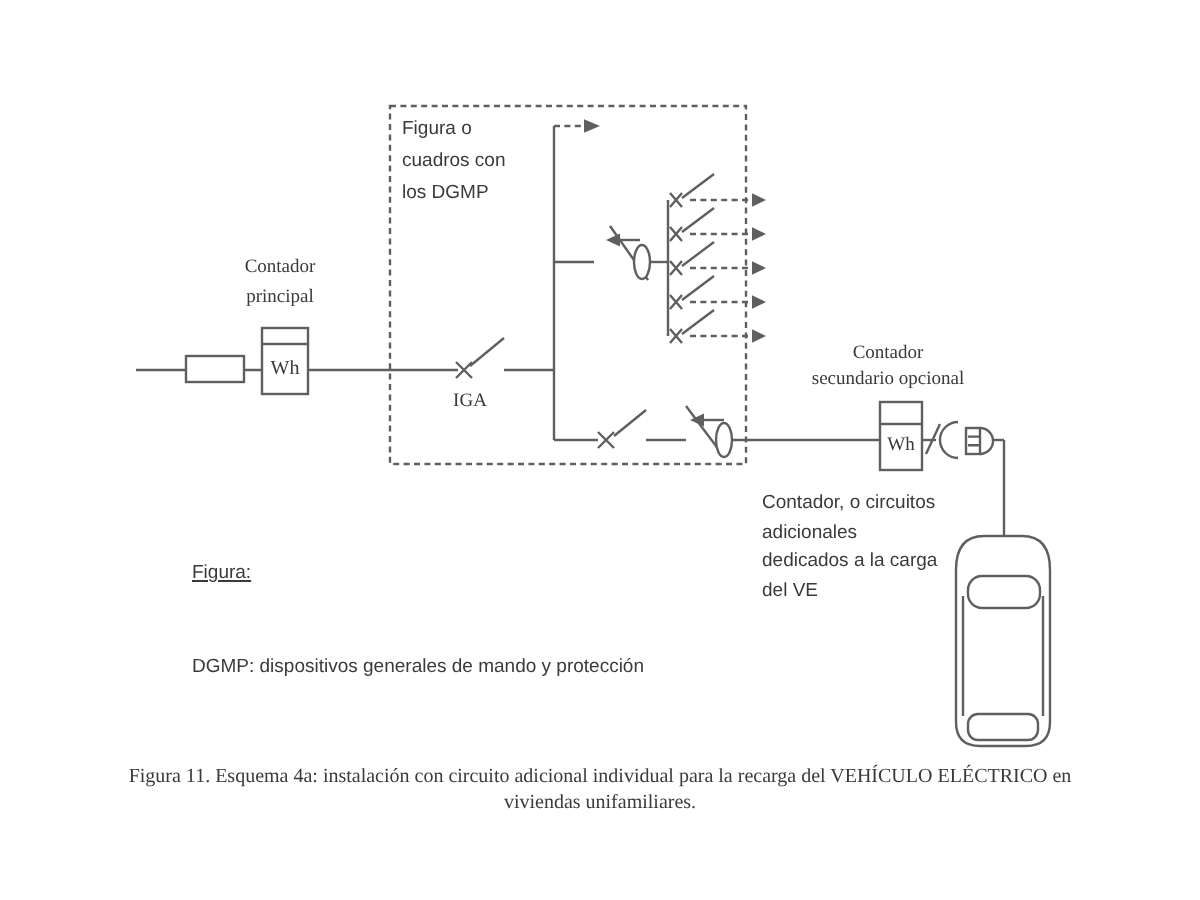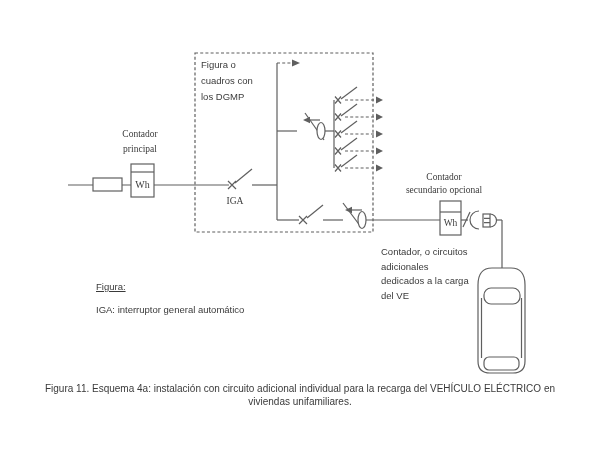--- a/index.html
+++ b/index.html
@@ -26,21 +26,21 @@
   .main-meter-label{left:106px;top:127px;width:68px;}
   .iga-label{left:218px;top:194px;width:34px;}
   .wh-main{left:131px;top:172px;width:23px;line-height:25px;font-size:10px;}
   .interior-label{left:397px;top:96px;width:84px;}
   .sec-meter-label{left:396px;top:171px;width:96px;line-height:13px;}
   .wh-sec{left:440px;top:212px;width:21px;line-height:23px;font-size:9.5px;}
   .ev-label{left:381px;top:245px;width:98px;line-height:14.5px;}
   .legend-title{left:96px;top:279px;text-decoration:underline;}
   .legend-item0{left:96px;top:302px;}
   .legend-item1{left:96px;top:326px;}
-  .caption{left:30px;top:382px;width:540px;font-size:10px;line-height:13px;text-align:center;}
+  .caption{left:30px;top:382px;width:540px;font-size:10px;line-height:13px;text-align:center;font-family:Liberation Serif, serif;}
 </style>
 </head>
 <body>
 
 <div class="stage">
 
   <svg width="600" height="450" viewBox="0 0 600 450">
 
     <rect class="lwd" x="195" y="53" width="178" height="179"></rect>
 
@@ -165,17 +165,17 @@
   <div class="lbl ctr wh-main">Wh</div>
   <div class="lbl ctr sec-meter-label">Contador
 secundario opcional</div>
   <div class="lbl ctr wh-sec">Wh</div>
   <div class="lbl ev-label">Contador, o circuitos
 adicionales
 dedicados a la carga
 del VE</div>
 
   <div class="lbl legend-title">Figura:</div>
-  <div class="lbl legend-item0">IGA: interruptor general automático</div>
+  <div class="lbl legend-item1">DGMP: dispositivos generales de mando y protección</div>
 
   <div class="lbl caption">Figura 11. Esquema 4a: instalación con circuito adicional individual para la recarga del VEHÍCULO ELÉCTRICO en
 viviendas unifamiliares.</div>
 </div>
 
 </body></html>

